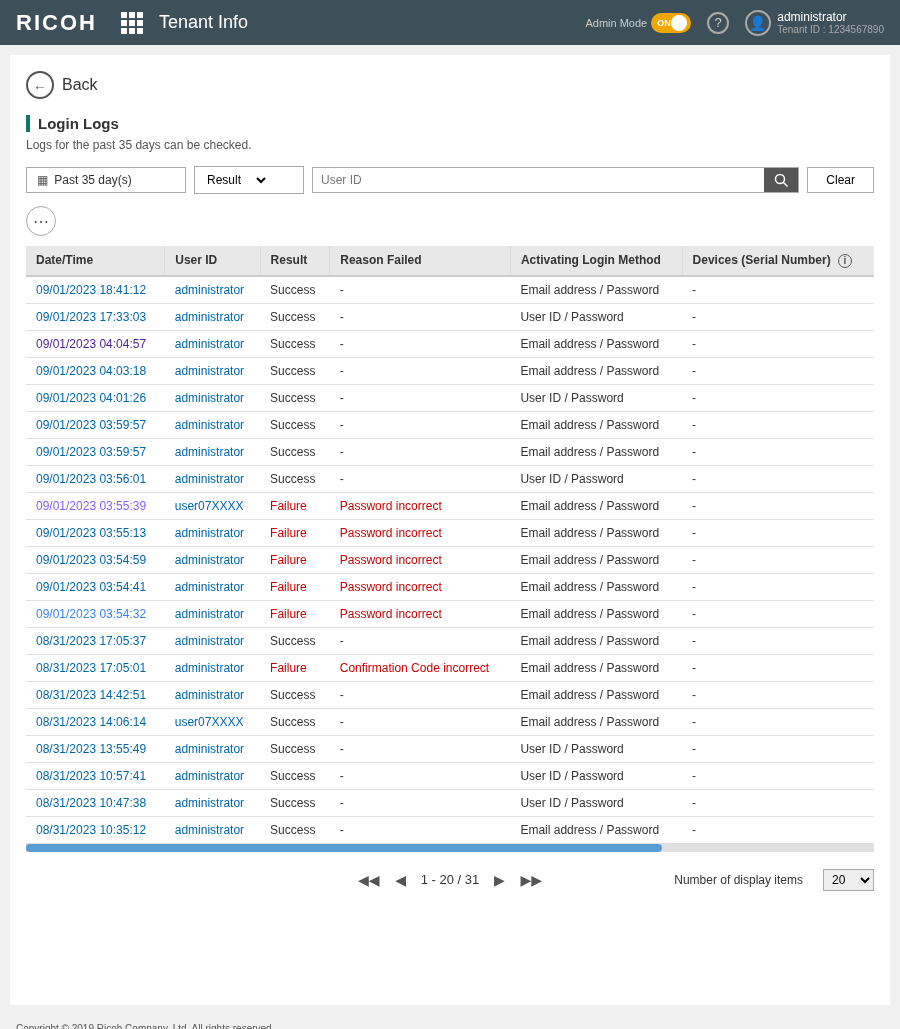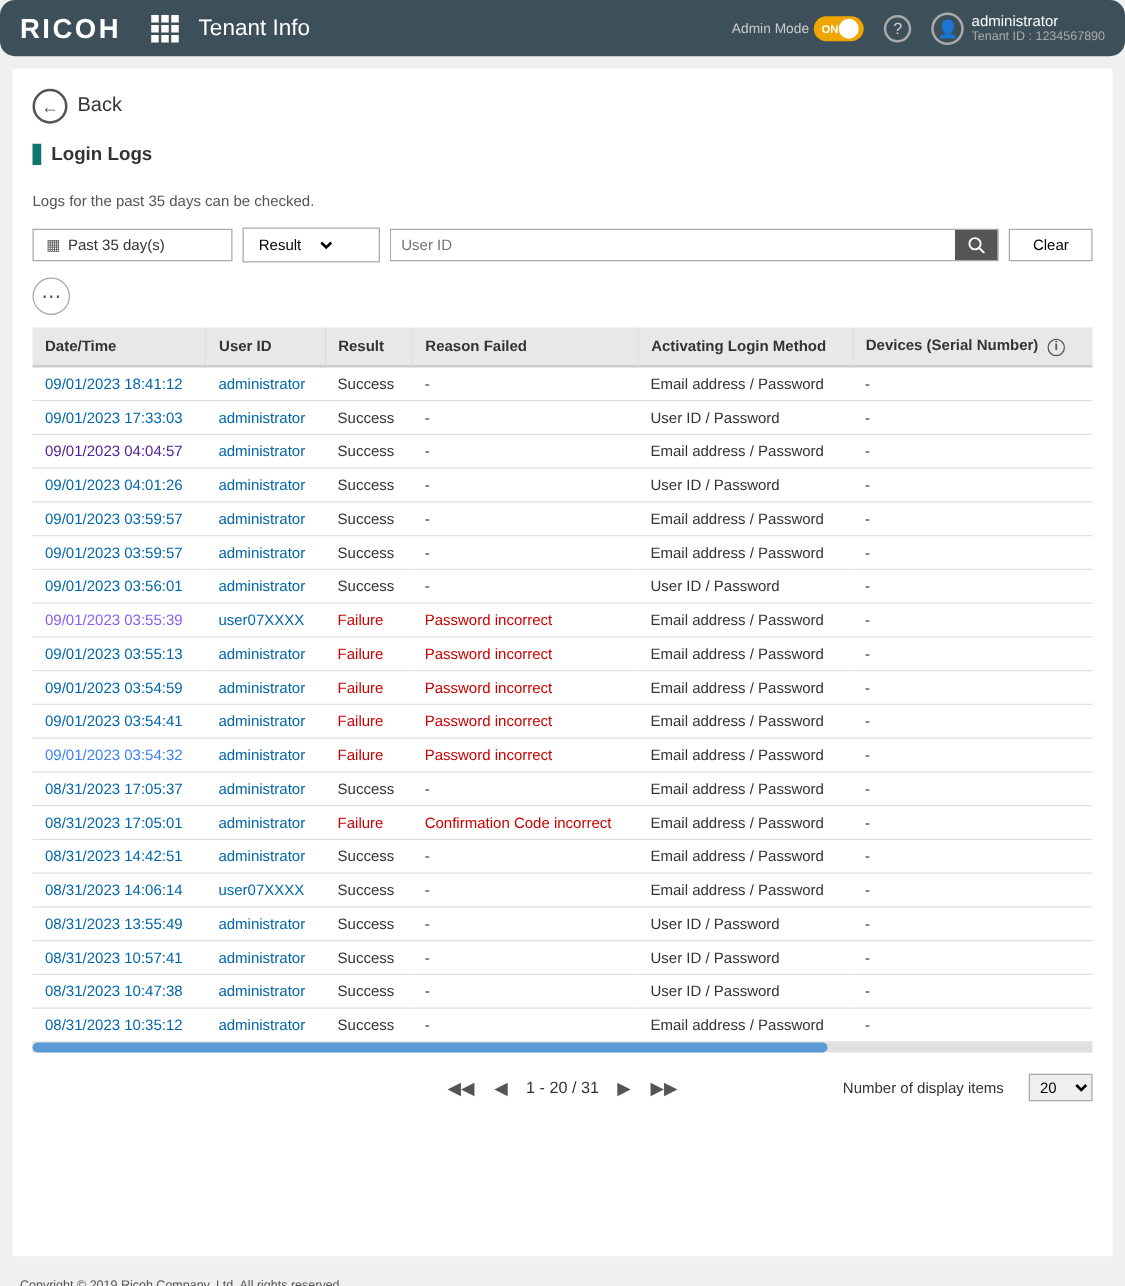--- a/index.html
+++ b/index.html
@@ -7,21 +7,20 @@
 
     
     .header {
       background: #3d5059;
       color: white;
       height: 45px;
       display: flex;
       align-items: center;
       padding: 0 16px;
       gap: 16px;
-      border-radius: 12px;
     }
     .header-logo {
       font-size: 22px;
       font-weight: bold;
       letter-spacing: 2px;
       color: white;
       margin-right: 8px;
     }
     .header-grid-icon {
       display: grid;
@@ -140,23 +139,23 @@
       align-items: center;
       justify-content: center;
       font-size: 14px;
       color: #555;
     }
 
     
     .section-title {
       font-size: 15px;
       font-weight: bold;
-      border-left: 7px solid #0f766e;
+      border-left: 4px solid #0f766e;
       padding-left: 8px;
-      margin-bottom: 22px;
+      margin-bottom: 6px;
     }
     .section-subtitle {
       font-size: 12px;
       color: #555;
       margin-bottom: 14px;
     }
 
     
     .filter-bar {
       display: flex;
@@ -445,20 +444,28 @@
     </tr>
         <tr>
       <td style="color:#4c1d95">09/01/2023 04:04:57</td>
       <td style="color:#0066aa">administrator</td>
       <td class="result-success">Success</td>
       <td class="">-</td>
       <td>Email address / Password</td>
       <td>-</td>
     </tr>
         <tr>
+      <td style="color:#0066aa">09/01/2023 04:03:18</td>
+      <td style="color:#0066aa">administrator</td>
+      <td class="result-success">Success</td>
+      <td class="">-</td>
+      <td>Email address / Password</td>
+      <td>-</td>
+    </tr>
+        <tr>
       <td style="color:#0066aa">09/01/2023 04:01:26</td>
       <td style="color:#0066aa">administrator</td>
       <td class="result-success">Success</td>
       <td class="">-</td>
       <td>User ID / Password</td>
       <td>-</td>
     </tr>
         <tr>
       <td style="color:#0066aa">09/01/2023 03:59:57</td>
       <td style="color:#0066aa">administrator</td>

